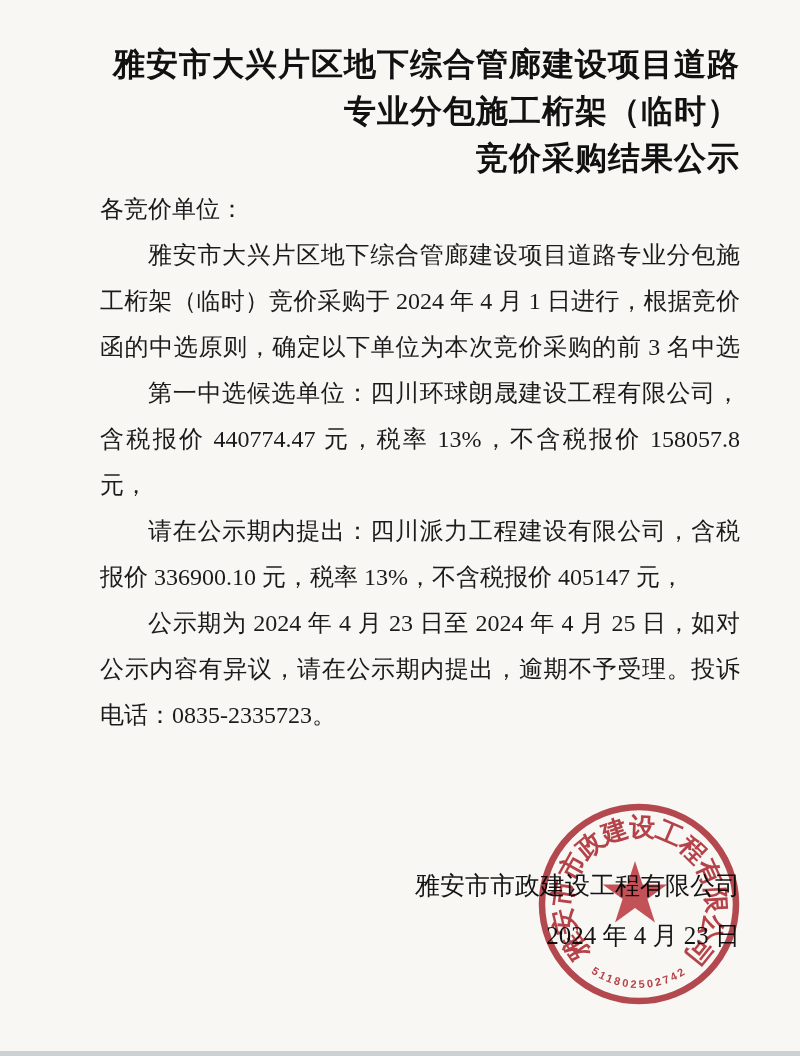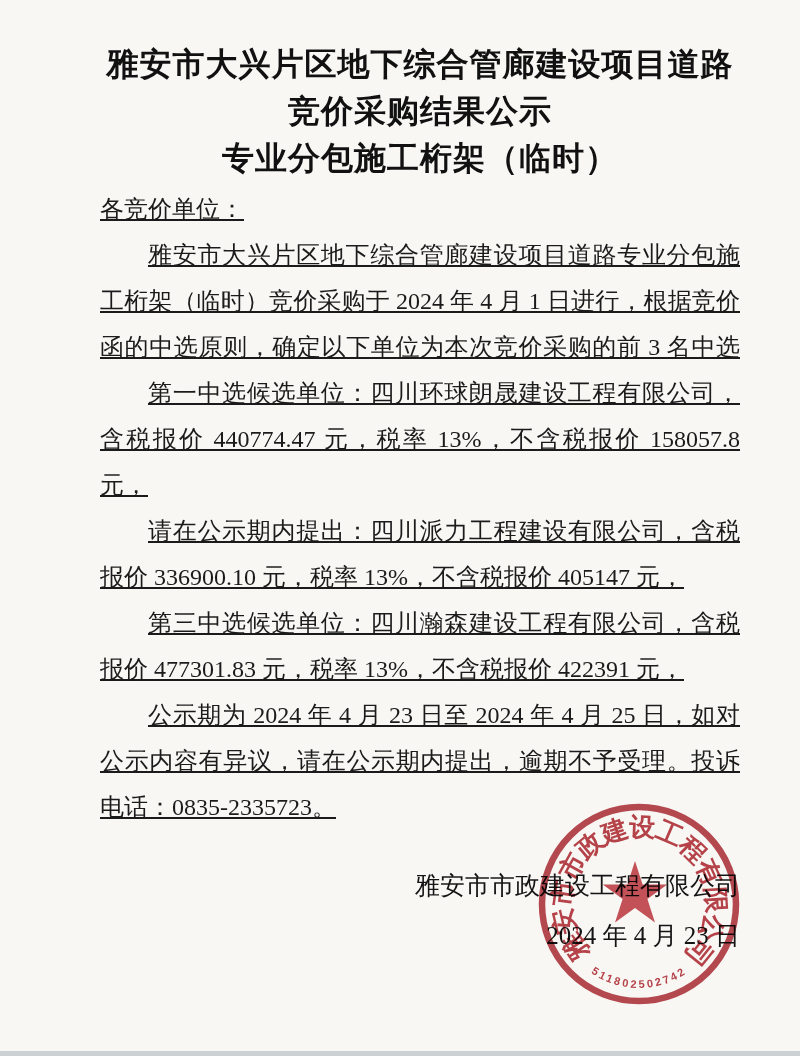--- a/index.html
+++ b/index.html
@@ -10,41 +10,40 @@
     background: #f8f7f4;
     overflow: hidden;
     font-family: "Liberation Serif", "DejaVu Serif", serif;
     color: #1b1b1b;
   }
   .doc-title {
     position: absolute;
     left: 100px;
     top: 41px;
     width: 640px;
-    text-align: center;
+    text-align: right;
     font-family: "Liberation Sans", "DejaVu Sans", sans-serif;
     font-weight: 700;
     font-size: 32px;
     line-height: 47px;
     color: #111111;
     letter-spacing: 1px;
   }
   .doc-body {
     position: absolute;
     left: 100px;
     top: 186px;
     width: 640px;
     font-size: 24px;
     line-height: 46px;
   }
   .para { margin: 0; }
   .para .line {
     text-align: justify;
     text-align-last: justify;
-    text-decoration: underline;
   }
   .para .line.last {
     text-align-last: left;
   }
   .para.indent .line:first-child {
     text-indent: 2em;
   }
   .signature {
     position: absolute;
     right: 60px;
@@ -87,44 +86,40 @@
     background: #ccd1d4;
   }
 </style>
 </head>
 <body>
 
 <div class="page">
 
   <div class="doc-title">
       <div>雅安市大兴片区地下综合管廊建设项目道路</div>
+      <div>专业分包施工桁架（临时）</div>
       <div>竞价采购结果公示</div>
-      <div>专业分包施工桁架（临时）</div>
     </div>
 
   <div class="doc-body">
       <div class="para">
         <div class="line last">各竞价单位：</div>
       </div>
       <div class="para indent">
         <div class="line">雅安市大兴片区地下综合管廊建设项目道路专业分包施</div>
         <div class="line">工桁架（临时）竞价采购于 2024 年 4 月 1 日进行，根据竞价</div>
         <div class="line">函的中选原则，确定以下单位为本次竞价采购的前 3 名中选</div>
       </div>
       <div class="para indent">
         <div class="line">第一中选候选单位：四川环球朗晟建设工程有限公司，</div>
         <div class="line last">含税报价 440774.47 元，税率 13%，不含税报价 158057.8 元，</div>
       </div>
       <div class="para indent">
         <div class="line">请在公示期内提出：四川派力工程建设有限公司，含税</div>
         <div class="line last">报价 336900.10 元，税率 13%，不含税报价 405147 元，</div>
-      </div>
-      <div class="para indent">
-        <div class="line">第三中选候选单位：四川瀚森建设工程有限公司，含税</div>
-        <div class="line last">报价 477301.83 元，税率 13%，不含税报价 422391 元，</div>
       </div>
       <div class="para indent">
         <div class="line">公示期为 2024 年 4 月 23 日至 2024 年 4 月 25 日，如对</div>
         <div class="line">公示内容有异议，请在公示期内提出，逾期不予受理。投诉</div>
         <div class="line last">电话：0835-2335723。</div>
       </div>
     </div>
 
   <div class="signature">
     <div>雅安市市政建设工程有限公司</div>

